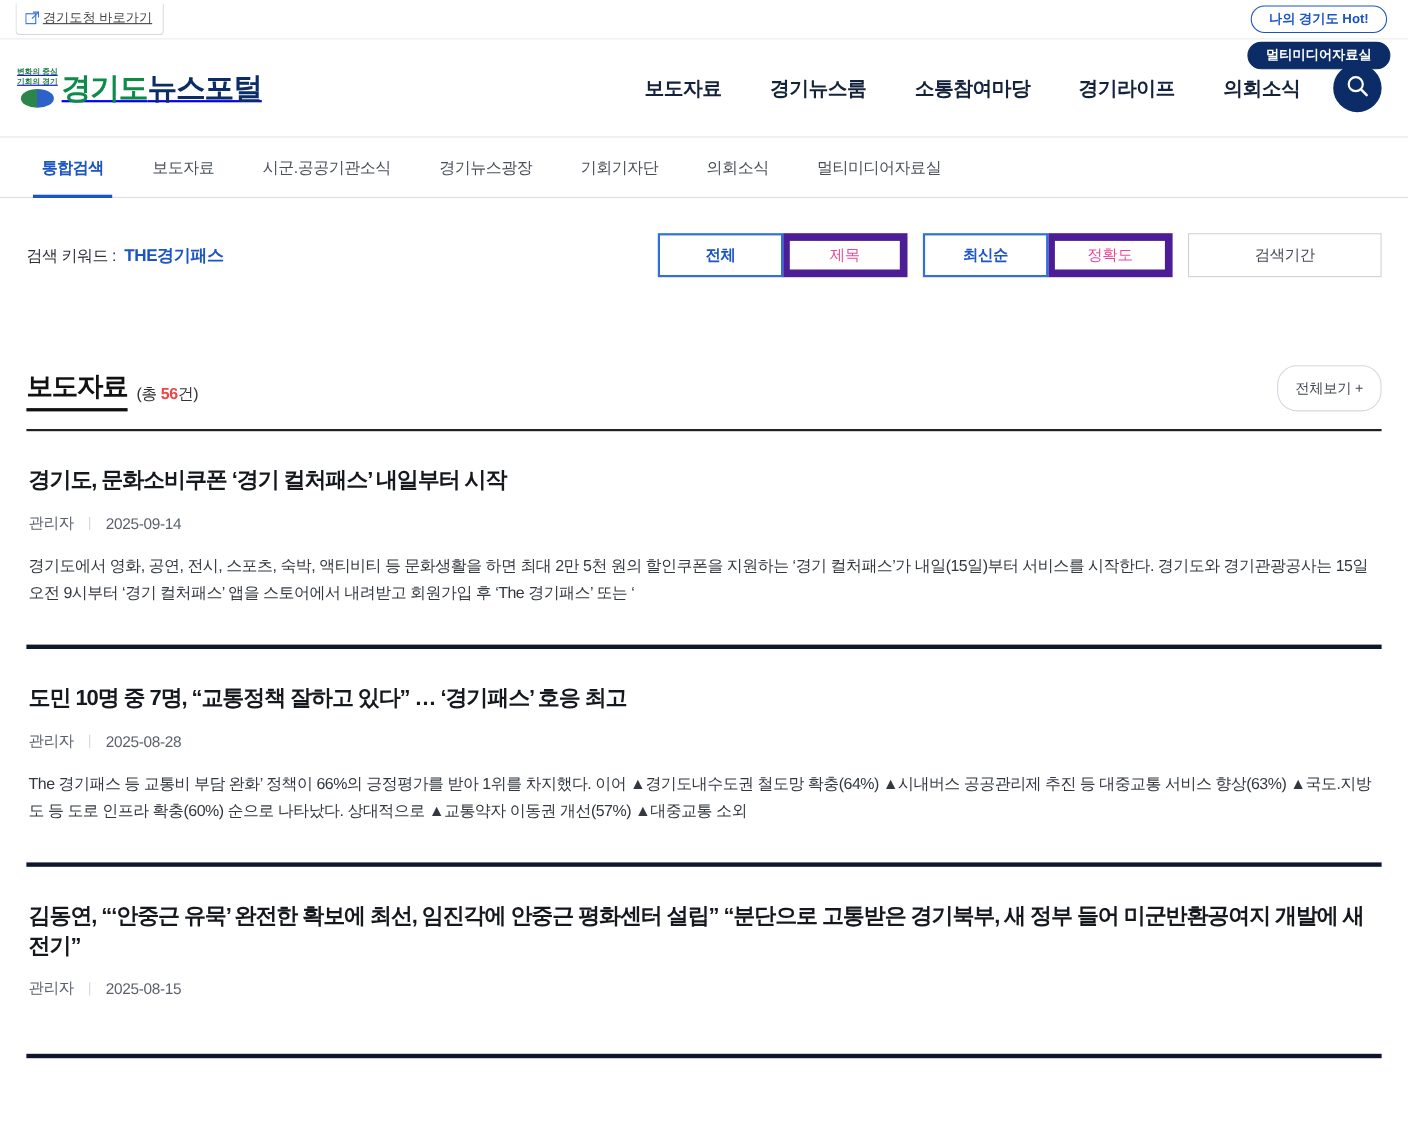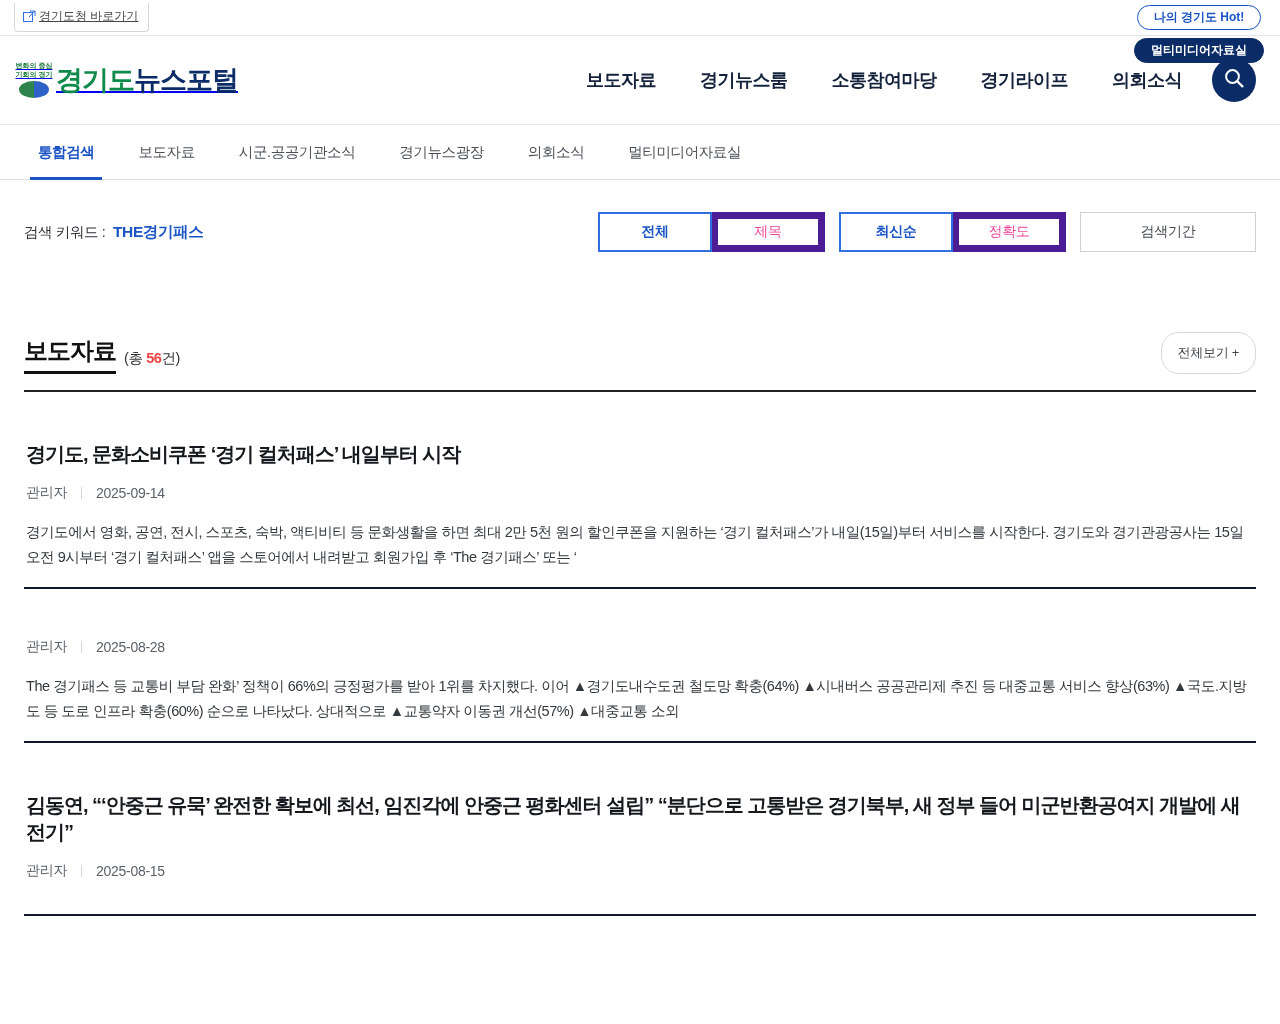--- a/index.html
+++ b/index.html
@@ -236,23 +236,22 @@
     font-size: 13px;
     color: #42474f;
     background: #fff;
     letter-spacing: -.3px;
   }
   .divider-strong {
     border-top: 2px solid #222;
   }
 
   .article {
-    border-bottom: 2px solid #0f172a;
-    padding: 32px 2px 16px;
-    margin-top: 17px;
+    border-bottom: 4px solid #0f172a;
+    padding: 32px 2px 32px;
   }
   .art-title {
     font-size: 20px;
     font-weight: bold;
     letter-spacing: -1px;
     color: #15181d;
     line-height: 1.35;
     margin: 0 0 16px;
   }
   .art-meta {
@@ -323,20 +322,21 @@
       </svg>
     </span>
   </div>
 </div>
 
 <nav class="subnav">
   <span class="subnav-item active">통합검색</span>
   <span class="subnav-item">보도자료</span>
   <span class="subnav-item">시군.공공기관소식</span>
   <span class="subnav-item">경기뉴스광장</span>
+  <span class="subnav-item">기회기자단</span>
   <span class="subnav-item">의회소식</span>
   <span class="subnav-item">멀티미디어자료실</span>
 </nav>
 
 <div class="filter-row">
   <div class="keyword-label">
     <span>검색 키워드 :</span>
     <span class="kw">THE경기패스</span>
   </div>
 
@@ -366,20 +366,21 @@
     <h3 class="art-title">경기도, 문화소비쿠폰 ‘경기 컬처패스’ 내일부터 시작</h3>
     <div class="art-meta">
       <span>관리자</span>
       <i class="sep"></i>
       <span>2025-09-14</span>
     </div>
     <p class="art-body">경기도에서 영화, 공연, 전시, 스포츠, 숙박, 액티비티 등 문화생활을 하면 최대 2만 5천 원의 할인쿠폰을 지원하는 ‘경기 컬처패스’가 내일(15일)부터 서비스를 시작한다. 경기도와 경기관광공사는 15일 오전 9시부터 ‘경기 컬처패스’ 앱을 스토어에서 내려받고 회원가입 후 ‘The 경기패스’ 또는 ‘</p>
   </div>
 
   <div class="article">
+    <h3 class="art-title">도민 10명 중 7명, “교통정책 잘하고 있다” … ‘경기패스’ 호응 최고</h3>
     <div class="art-meta">
       <span>관리자</span>
       <i class="sep"></i>
       <span>2025-08-28</span>
     </div>
     <p class="art-body">The 경기패스 등 교통비 부담 완화’ 정책이 66%의 긍정평가를 받아 1위를 차지했다. 이어 ▲경기도내수도권 철도망 확충(64%) ▲시내버스 공공관리제 추진 등 대중교통 서비스 향상(63%) ▲국도.지방도 등 도로 인프라 확충(60%) 순으로 나타났다. 상대적으로 ▲교통약자 이동권 개선(57%) ▲대중교통 소외</p>
   </div>
 
   <div class="article">
     <h3 class="art-title">김동연, “‘안중근 유묵’ 완전한 확보에 최선, 임진각에 안중근 평화센터 설립” “분단으로 고통받은 경기북부, 새 정부 들어 미군반환공여지 개발에 새 전기”</h3>

